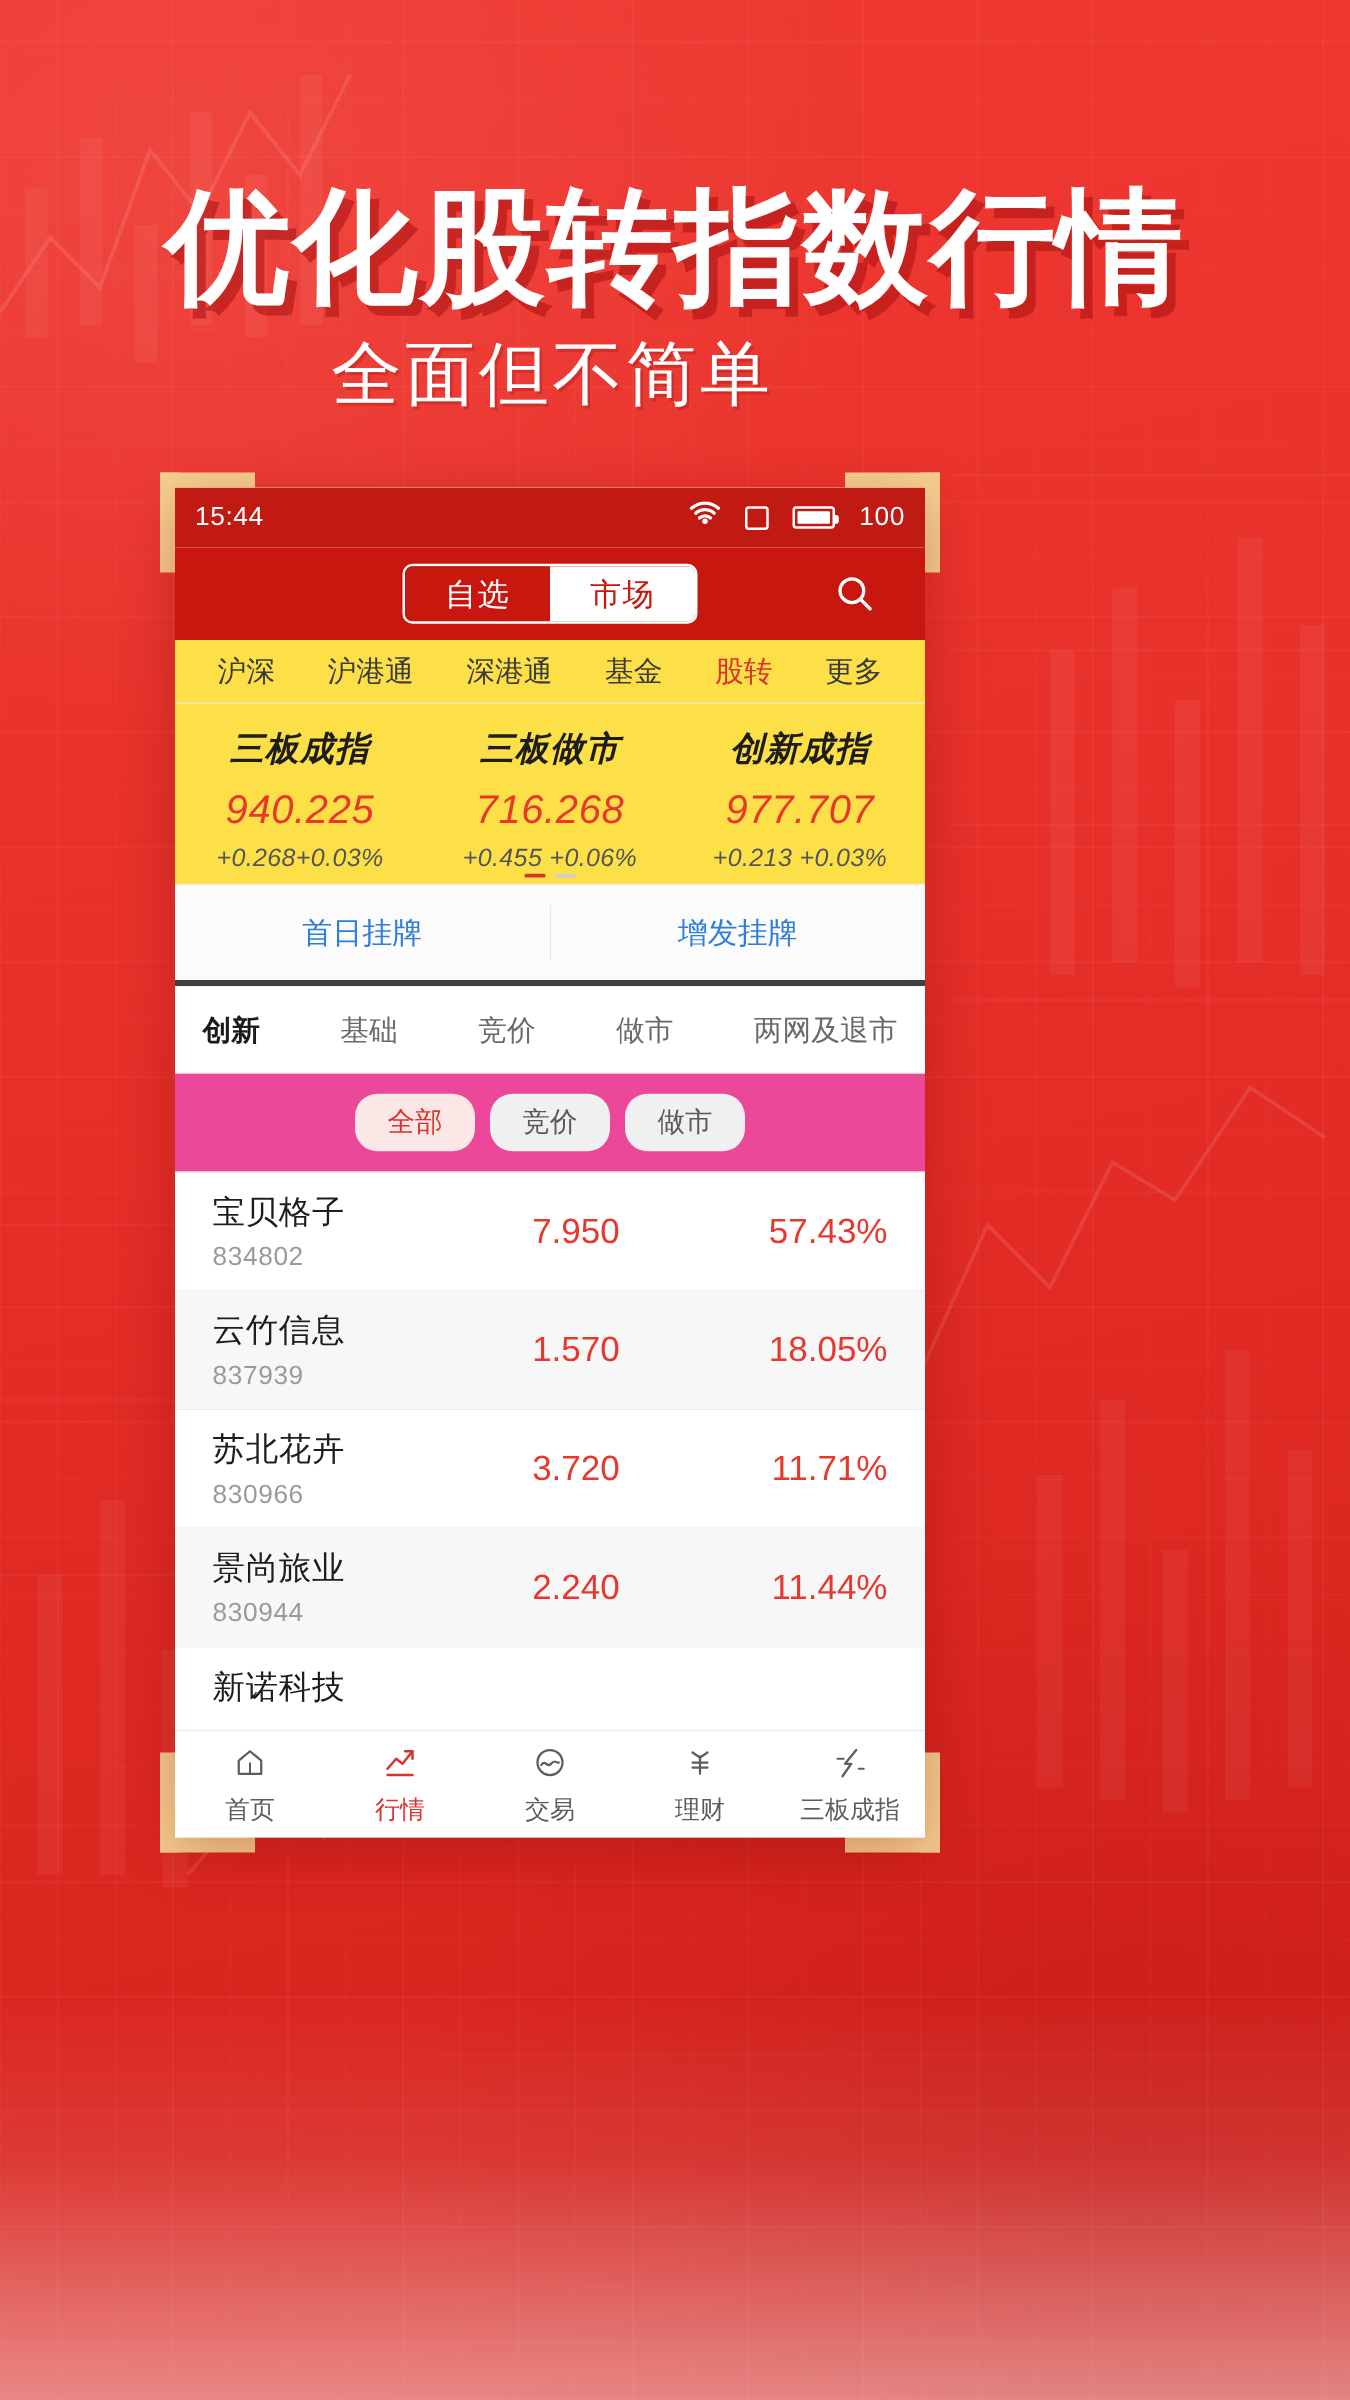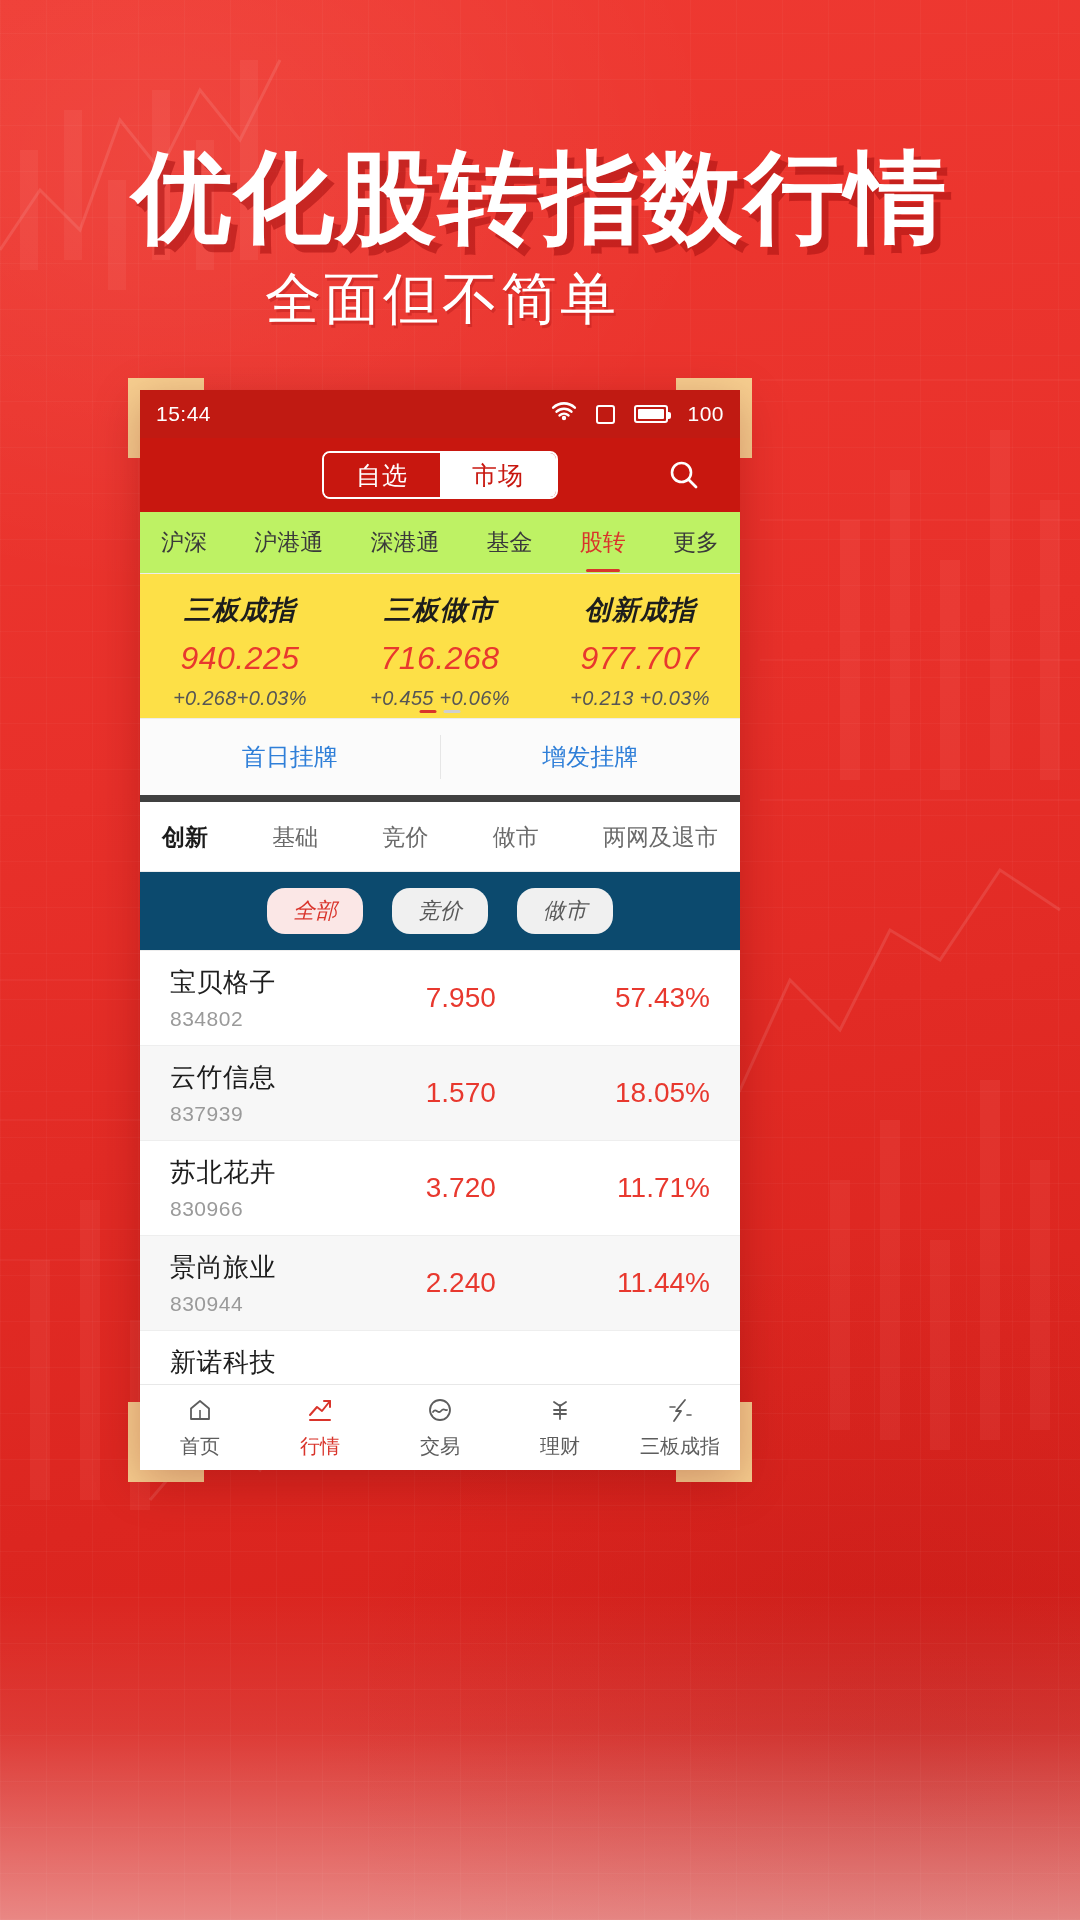--- a/index.html
+++ b/index.html
@@ -114,23 +114,23 @@
   .segment .seg.off{ background:#c8170f; color:#ffffff; }
   .segment .seg.on{ background:#ffffff; color:#c8170f; }
   .search-btn{
     position:absolute; right:34px; top:50%; transform:translateY(-50%);
     width:44px; height:44px; display:flex; align-items:center; justify-content:center;
     cursor:pointer;
   }
 
   
   .cat-tabs{
-    height:62px; background:#bef264;
+    height:51px; background:#fde047;
     display:flex; align-items:center; justify-content:space-between;
-    padding:0 21px; border-bottom:1px solid #ececec;
+    padding:0 34px; border-bottom:1px solid #ececec;
   }
   .cat-tabs .ct{ font-size:23px; color:#3a3a3a; position:relative; cursor:pointer; }
   .cat-tabs .ct.active{ color:#d9342b; }
   .cat-tabs .ct.active::after{
     content:""; position:absolute; left:50%; transform:translateX(-50%);
     bottom:-14px; width:34px; height:3px; background:#d9342b; border-radius:2px;
   }
 
   
   .index-row{
@@ -140,39 +140,39 @@
   .index-cell{ flex:1; text-align:center; }
   .index-cell .nm{ font-size:27px; color:#1d1d1d; font-weight:700; letter-spacing:1px; }
   .index-cell .val{ font-size:32px; color:#e8382e; margin-top:12px; letter-spacing:.5px; }
   .index-cell .chg{ font-size:20px; color:#555; margin-top:10px; letter-spacing:.3px; }
   .dots{ position:absolute; left:50%; transform:translateX(-50%); bottom:5px; display:flex; gap:7px; }
   .dots i{ display:block; width:17px; height:3px; background:#cfcfcf; border-radius:2px; }
   .dots i.on{ background:#d9342b; }
 
   
   .link-row{
-    display:flex; background:#fbfbfb; border-bottom:7px solid #404040;
+    display:flex; background:#fbfbfb; border-bottom:5px solid #404040;
   }
   .link-row .lk{
     flex:1; text-align:center; padding:22px 0; font-size:24px; color:#2f7fd8; cursor:pointer;
   }
   .link-row .divider{ width:1px; background:#e6e6e6; margin:16px 0; }
 
   
   .sub-tabs{
     display:flex; align-items:center; justify-content:space-between;
     padding:20px 22px 18px; background:#ffffff; border-bottom:1px solid #ededed;
   }
   .sub-tabs .st{ font-size:23px; color:#6a6a6a; cursor:pointer; }
   .sub-tabs .st.active{ color:#1b1b1b; font-weight:700; }
 
   
   .chip-row{
-    display:flex; align-items:center; justify-content:center; gap:29px;
-    padding:16px 0; background:#0c4a6e; border-bottom:1px solid #ededed;font-style:italic;
+    display:flex; align-items:center; justify-content:center; gap:12px;
+    padding:16px 0; background:#ec4899; border-bottom:1px solid #ededed;
   }
   .chip{
     padding:8px 26px; border-radius:18px; font-size:22px;
     background:#f0f0f0; color:#5a5a5a; cursor:pointer;
   }
   .chip.active{ background:#fbe7e6; color:#d9342b; }
 
   
   .list-head{
     display:flex; align-items:center; justify-content:space-between;

